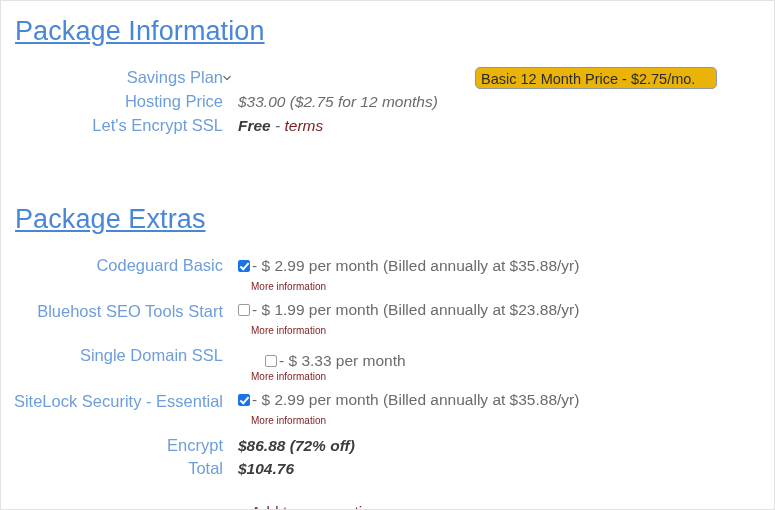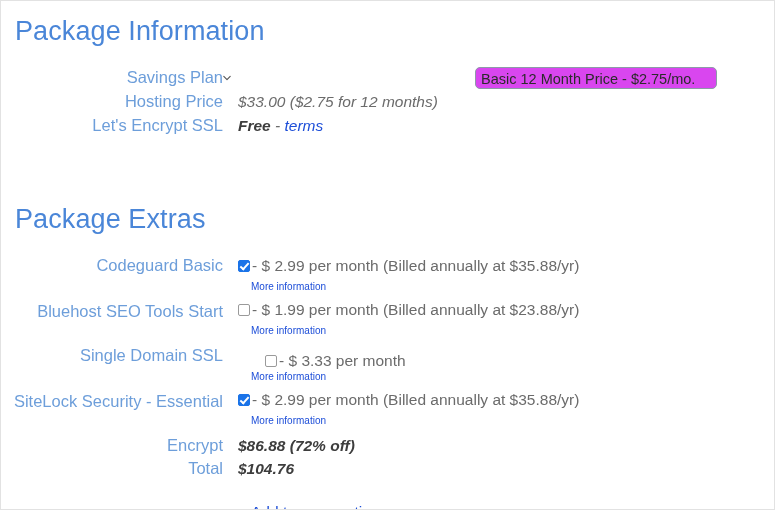--- a/index.html
+++ b/index.html
@@ -19,20 +19,21 @@
   }
 
   .section-heading {
     position: absolute;
     left: 14px;
     color: #4a86d8;
     font-size: 27px;
     font-weight: 400;
     letter-spacing: 0.1px;
     white-space: nowrap;
+    text-decoration: underline;
   }
   #heading-info { top: 15px; }
   #heading-extras { top: 203px; }
 
   
   .row {
     position: absolute;
     left: 0;
     width: 775px;
   }
@@ -51,34 +52,34 @@
     position: absolute;
     left: 237px;
     color: #6b6b6b;
     font-size: 15.5px;
     line-height: 21px;
     white-space: nowrap;
     font-style: italic;
   }
   .strong { color: #3d3d3d; font-weight: bold; }
   .link {
-    color: #1d4ed8;
+    color: #7f1d1d;
     text-decoration: none;
     cursor: pointer;
   }
 
   
   .plan-select {
     position: absolute;
     left: 237px;
     top: 0;
     font-family: "Liberation Sans", sans-serif;
     font-size: 14.5px;
     color: #2b2b2b;
-    background: #d946ef;
+    background: #eab308;
     border: 1px solid #8d9aa8;
     border-radius: 5px;
     padding: 2px 20px 2px 5px;
     height: 22px;
     line-height: 18px;
     box-sizing: border-box;
     appearance: none;
     -webkit-appearance: none;
     cursor: pointer;
     white-space: nowrap;

